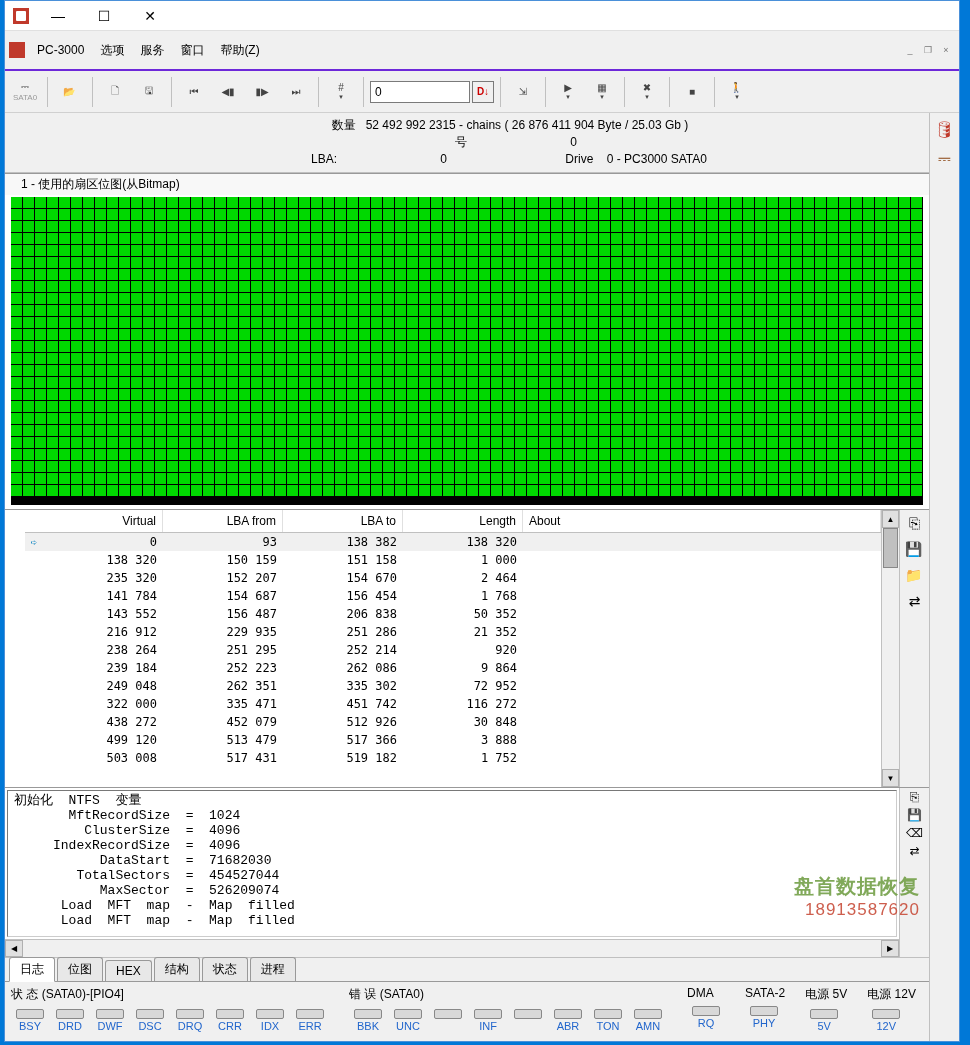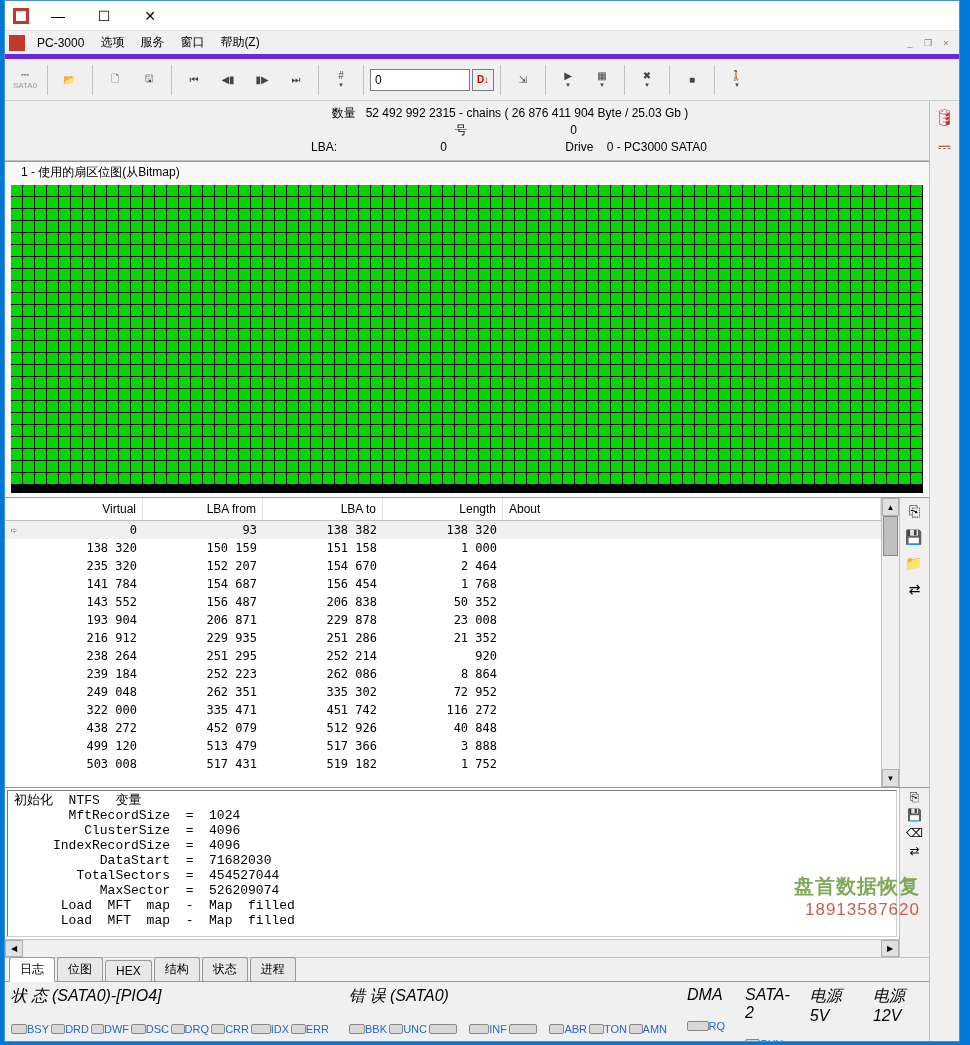--- a/index.html
+++ b/index.html
@@ -3,21 +3,21 @@
 <meta charset="utf-8">
 <style>
 * { box-sizing: border-box; margin: 0; padding: 0; }
 body { font-family: "Microsoft YaHei", Tahoma, Arial, sans-serif; font-size: 12px; background: #0078d7; width: 970px; height: 1045px; overflow: hidden; position: relative; }
 .window { position: absolute; left: 4px; top: 0; width: 956px; height: 1042px; background: #fff; border: 1px solid #4a90d9; display: flex; flex-direction: column; }
 .titlebar { height: 30px; background: #fff; display: flex; align-items: center; padding: 0 0 0 8px; border-bottom: 1px solid #e0e0e0; }
 .titlebar .app-icon { width: 16px; height: 16px; background: #c0392b; margin-right: 6px; position: relative; }
 .titlebar .app-icon::after { content:''; position:absolute; left:3px; top:3px; width:10px; height:10px; background:#fff; border-radius:1px; }
 .titlebar .title { flex: 1; color: #000; font-size: 12px; white-space: nowrap; overflow: hidden; }
 .titlebar .winbtn { width: 46px; height: 30px; display: flex; align-items: center; justify-content: center; color: #000; font-size: 14px; }
-.menubar { height: 28px; background: #f0f0f0; display: flex; align-items: center; padding: 0 4px; border-bottom: 5px solid #6d28d9; }
+.menubar { height: 40px; background: #f0f0f0; display: flex; align-items: center; padding: 0 4px; border-bottom: 2px solid #6d28d9; }
 .menubar .mlogo { width: 16px; height: 16px; background: #c0392b; margin-right: 4px; }
 .menubar .mitem { padding: 3px 8px; color: #000; }
 .menubar .spacer { flex: 1; }
 .menubar .mini-btn { width: 16px; height: 16px; margin: 0 1px; display: flex; align-items: center; justify-content: center; font-size: 9px; color: #777; border:1px solid transparent; }
 .toolbar { height: 42px; background: #f0f0f0; display: flex; align-items: center; padding: 2px 4px; gap: 2px; border-bottom: 1px solid #d0d0d0; }
 .toolbar .tbtn { width: 32px; height: 36px; display: flex; flex-direction:column; align-items: center; justify-content: center; border: 1px solid transparent; font-size:10px; color:#444; }
 .toolbar .sep { width: 1px; height: 30px; background: #c0c0c0; margin: 0 4px; }
 .toolbar input.num { width: 100px; height: 22px; border: 1px solid #7a7a7a; background:#fff; padding: 0 4px; font-size: 12px; }
 .toolbar .go-btn { width: 22px; height: 22px; border: 1px solid #7a7a7a; background:#f0f0f0; font-size:10px; color:#c00; font-weight:bold; }
 .main-body { flex: 1; display: flex; overflow: hidden; }
@@ -34,21 +34,21 @@
 .bitmap-section { border-top:1px solid #999; }
 .bitmap-title { padding:2px 16px; font-size:12px; background:#f8f8f8; }
 .bitmap-grid { height: 308px; background:#000; margin:2px 6px 4px 6px; position:relative; overflow:hidden; 
   background-image: repeating-linear-gradient(to right, #00e000 0 10.5px, #000 10.5px 12px), repeating-linear-gradient(to bottom, #00e000 0 10.5px, #000 10.5px 12px);
   background-blend-mode: multiply;
 }
 .bitmap-grid::before { content:''; position:absolute; inset:0; background-color:#00e000; z-index:-1; }
 .bitmap-cells { position:absolute; inset:0; display:grid; grid-template-columns: repeat(76, 1fr); grid-auto-rows: 12px; gap:0; }
 .bitmap-cells div { background:#00d800; border:1px solid #000; border-top:none; border-left:none; }
 .table-section { flex:1; display:flex; overflow:hidden; border-top:1px solid #999; }
-.table-wrap { flex:1; overflow:hidden; display:flex; flex-direction:column; }
+.table-wrap { flex:1; overflow:hidden; display:flex; flex-direction:column;padding-left:20px; }
 .table-header { display:flex; background:#fff; border-bottom:1px solid #c0c0c0; }
 .table-header .th { padding:4px 6px; border-right:1px solid #e0e0e0; font-size:12px; background:#fff; text-align:right; }
 .table-header .th.about { text-align:left; flex:1; }
 .th-virtual { width:120px; } .th-lbafrom { width:120px; } .th-lbato { width:120px; } .th-length { width:120px; }
 .table-rows { flex:1; overflow-y:hidden; position:relative; }
 .tr { display:flex; height:18px; align-items:center; font-family: Consolas, monospace; font-size:12px; }
 .tr.sel { background:#f0f0f0; }
 .tr .td { text-align:right; padding:0 6px; }
 .tr .td.virtual { width:120px; } .tr .td.lbafrom { width:120px; } .tr .td.lbato { width:120px; } .tr .td.length { width:120px; }
 .tr .arrow { width:18px; display:flex; justify-content:center; color:#0a84c1; font-size:11px; }
@@ -63,23 +63,23 @@
 .log-sb { height:18px; background:#f0f0f0; border-top:1px solid #c0c0c0; display:flex; }
 .log-sb .sb-btn { width:18px; background:#e0e0e0; border:1px solid #b0b0b0; font-size:8px; display:flex; align-items:center; justify-content:center;}
 .log-sb .sb-track { flex:1; position:relative; }
 .log-side-icons { width:30px; display:flex; flex-direction:column; align-items:center; padding-top:2px; gap:4px; background:#f0f0f0; border-left:1px solid #c0c0c0;}
 .tabs-row { height:24px; background:#f0f0f0; display:flex; align-items:flex-end; padding:0 4px; border-top:1px solid #c0c0c0; }
 .tabs-row .tab { padding:3px 10px; border:1px solid #999; border-bottom:none; margin-right:2px; background:#e8e8e8; font-size:12px; border-radius:3px 3px 0 0;}
 .tabs-row .tab.active { background:#fff; font-weight:normal; border-bottom:1px solid #fff; position:relative; top:1px;}
 .status-section { height:60px; background:#f0f0f0; border-top:1px solid #999; padding:4px 6px; }
 .status-groups { display:flex; gap:20px; }
 .status-group { display:flex; flex-direction:column; }
-.status-group .gtitle { font-size:16px; margin-bottom:16px;font-style:italic; }
+.status-group .gtitle { font-size:12px; margin-bottom:6px; }
 .status-leds { display:flex; gap:2px; }
-.led-item { display:flex; flex-direction:row; align-items:center; width:38px; }
+.led-item { display:flex; flex-direction:column; align-items:center; width:38px; }
 .led-item .led { width:28px; height:10px; background:#d8d8d8; border:1px solid #888; border-radius:2px; margin-bottom:1px;}
 .led-item .led-lbl { font-size:11px; color:#2266cc; }
 .watermark { position:absolute; right:50px; bottom:125px; text-align:right; pointer-events:none; }
 .watermark .w1 { font-size:20px; color:rgba(107,154,61,0.85); font-weight:bold; letter-spacing:1px;}
 .watermark .w2 { font-size:17px; color:rgba(200,77,58,0.9); font-weight:normal; letter-spacing:1px;}
 </style>
 </head>
 <body>
 
 <div class="window">
@@ -2138,66 +2138,59 @@
               </div>
               <div class="tr">
                 <div class="arrow"></div>
                 <div class="td virtual">143 552</div>
                 <div class="td lbafrom">156 487</div>
                 <div class="td lbato">206 838</div>
                 <div class="td length">50 352</div>
               </div>
               <div class="tr">
                 <div class="arrow"></div>
-                <div class="td virtual">193 904</div>
-                <div class="td lbafrom">206 871</div>
-                <div class="td lbato">229 878</div>
-                <div class="td length">23 008</div>
-              </div>
-              <div class="tr">
-                <div class="arrow"></div>
                 <div class="td virtual">216 912</div>
                 <div class="td lbafrom">229 935</div>
                 <div class="td lbato">251 286</div>
                 <div class="td length">21 352</div>
               </div>
               <div class="tr">
                 <div class="arrow"></div>
                 <div class="td virtual">238 264</div>
                 <div class="td lbafrom">251 295</div>
                 <div class="td lbato">252 214</div>
                 <div class="td length">920</div>
               </div>
               <div class="tr">
                 <div class="arrow"></div>
                 <div class="td virtual">239 184</div>
                 <div class="td lbafrom">252 223</div>
                 <div class="td lbato">262 086</div>
-                <div class="td length">8 864</div>
+                <div class="td length">9 864</div>
               </div>
               <div class="tr">
                 <div class="arrow"></div>
                 <div class="td virtual">249 048</div>
                 <div class="td lbafrom">262 351</div>
                 <div class="td lbato">335 302</div>
                 <div class="td length">72 952</div>
               </div>
               <div class="tr">
                 <div class="arrow"></div>
                 <div class="td virtual">322 000</div>
                 <div class="td lbafrom">335 471</div>
                 <div class="td lbato">451 742</div>
                 <div class="td length">116 272</div>
               </div>
               <div class="tr">
                 <div class="arrow"></div>
                 <div class="td virtual">438 272</div>
                 <div class="td lbafrom">452 079</div>
                 <div class="td lbato">512 926</div>
-                <div class="td length">40 848</div>
+                <div class="td length">30 848</div>
               </div>
               <div class="tr">
                 <div class="arrow"></div>
                 <div class="td virtual">499 120</div>
                 <div class="td lbafrom">513 479</div>
                 <div class="td lbato">517 366</div>
                 <div class="td length">3 888</div>
               </div>
               <div class="tr">
                 <div class="arrow"></div>

